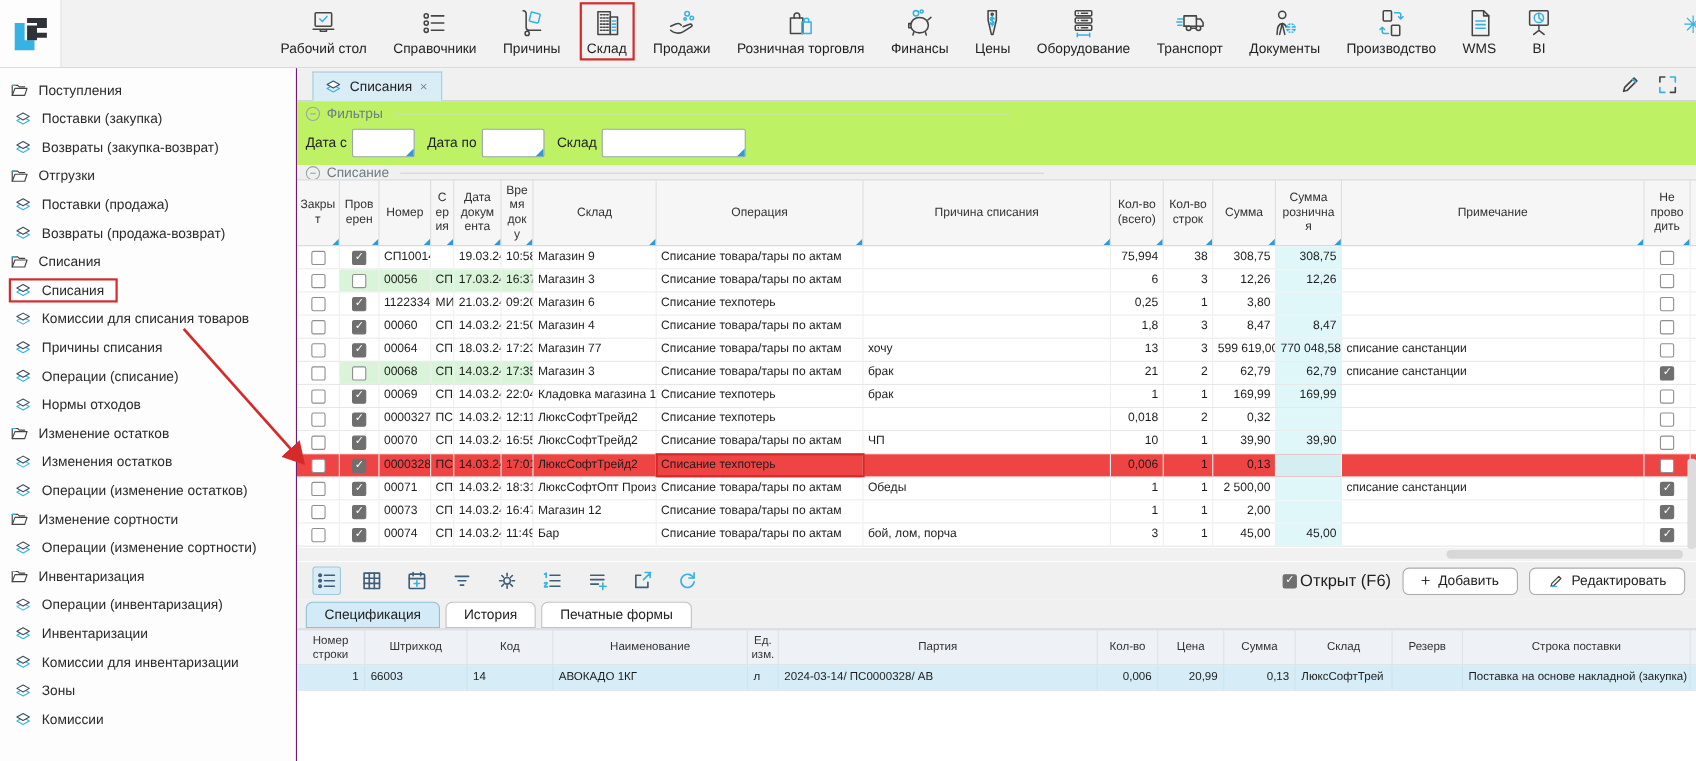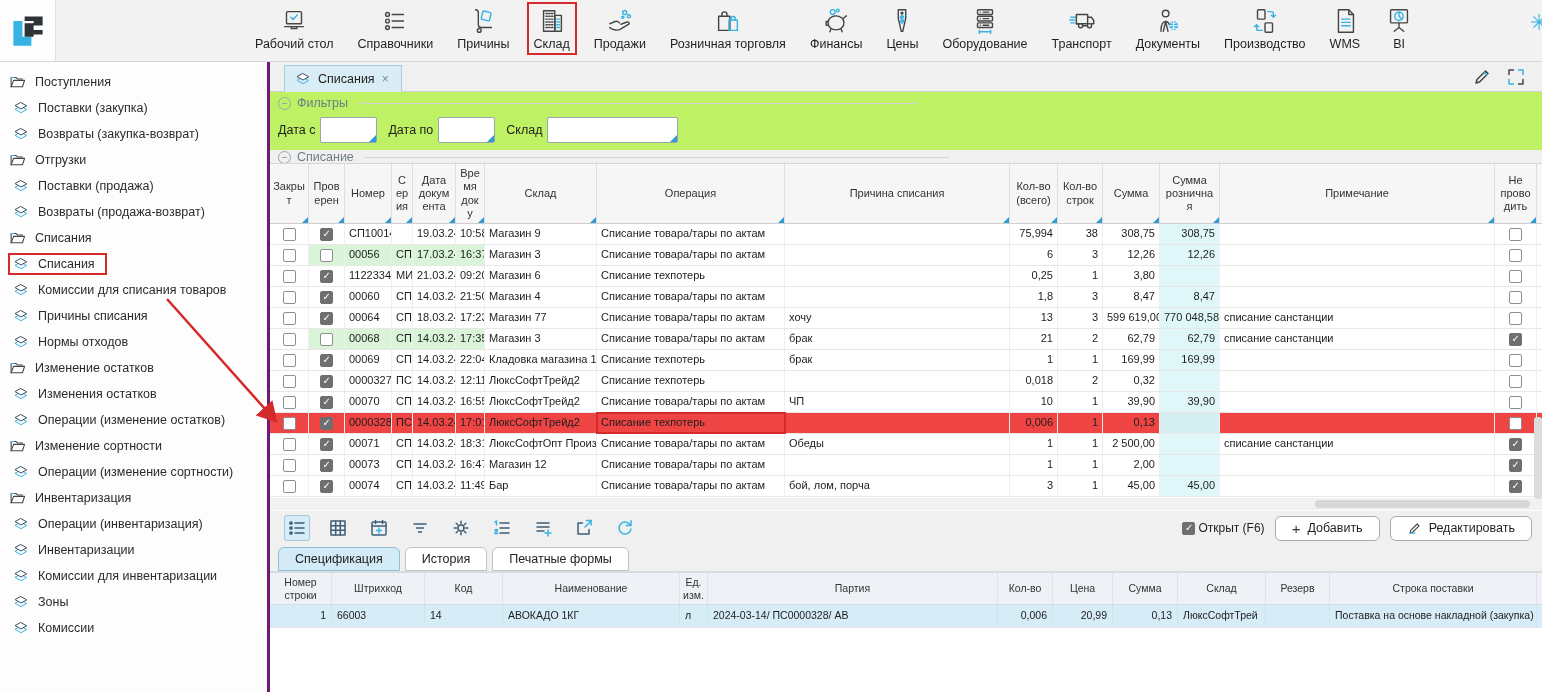--- a/index.html
+++ b/index.html
@@ -16,21 +16,21 @@
   
   .topbar{position:absolute;left:0;top:0;width:1542px;height:62px;background:#f2f2f2;border-bottom:1px solid #d8d8d8;display:flex;}
   .logo-box{width:56px;height:61px;background:#fdfdfd;border-right:1px solid #e0e0e0;display:flex;align-items:center;justify-content:center;flex:none;}
   .topbar-items{display:flex;align-items:flex-start;gap:14px;padding:4px 0 0 194px;}
   .titem{display:flex;flex-direction:column;align-items:center;gap:1px;padding:2px 5px;cursor:pointer;}
   .titem .tlbl{font-size:12.5px;color:#1f1f1f;white-space:nowrap;}
   .titem.hl{outline:2px solid #d42a2a;outline-offset:0;}
   .topbar-edge{position:absolute;right:0;top:10px;width:12px;height:34px;overflow:hidden;color:#36b3e3;font-size:22px;}
 
   
-  .sidebar{position:absolute;left:0;top:62px;width:270px;height:630px;background:#fdfdfd;border-right:3px solid #701a75;padding-top:7px;text-align:center;}
+  .sidebar{position:absolute;left:0;top:62px;width:270px;height:630px;background:#fdfdfd;border-right:1px solid #701a75;padding-top:7px;text-align:center;}
   .tree-item{height:26px;display:flex;align-items:center;cursor:pointer;font-size:12.5px;color:#2b2b2b;}
   .tree-item.folder{padding-left:9px;}
   .tree-item.leaf{padding-left:13px;}
   .tree-item .inner{display:flex;align-items:center;gap:9px;}
   .tree-item .inner.hl{border:2px solid #d42a2a;padding:1px 10px 1px 3px;margin-left:-5px;}
 
   
   .main{position:absolute;left:270px;top:62px;width:1272px;height:630px;background:#fff;}
   .tabbar{position:absolute;left:0;top:0;width:100%;height:30px;background:#f0f0f0;border-bottom:1px solid #cfcfcf;}
   .tab{position:absolute;left:14px;bottom:-1px;height:27px;display:flex;align-items:center;gap:7px;padding:0 12px 0 10px;background:#d9edf7;border:1px solid #a9cbdc;border-bottom:1px solid #d9edf7;font-size:12.5px;color:#222;cursor:pointer;}
@@ -71,21 +71,21 @@
   .vscroll{position:absolute;right:0;top:355px;width:8px;height:82px;background:#dcdcdc;border-radius:3px;}
 
   
   .btoolbar{position:absolute;left:0;top:449px;width:100%;height:34px;background:#f0f0f0;display:flex;align-items:center;}
   .btool-icons{display:flex;align-items:center;gap:15px;padding-left:14px;}
   .bico{width:26px;height:26px;display:flex;align-items:center;justify-content:center;cursor:pointer;border-radius:3px;}
   .bico svg{stroke:#3e5e78;fill:none;stroke-width:1.5;stroke-linecap:round;stroke-linejoin:round;}
   .bico svg .c{stroke:#36b3e3;}
   .bico.active{background:#d8ecf7;border:1px solid #9ec9dd;}
   .btool-right{margin-left:auto;display:flex;align-items:center;gap:10px;padding-right:10px;}
-  .open-chk{display:flex;align-items:center;gap:3px;font-size:12px;color:#1f1f1f;cursor:pointer;}
+  .open-chk{display:flex;align-items:center;gap:3px;font-size:15px;color:#1f1f1f;cursor:pointer;}
   .btn{display:flex;align-items:center;gap:7px;height:25px;padding:0 16px;background:#fff;border:1px solid #ababab;border-radius:6px;font-size:12.5px;color:#1f1f1f;cursor:pointer;}
   .btn .plus{font-size:15px;color:#333;}
 
   
   .spec-tabs{position:absolute;left:0;top:483px;width:100%;height:27px;background:#f0f0f0;display:flex;align-items:flex-end;gap:5px;padding-left:8px;border-bottom:1px solid #dcdcdc;}
   .stab{height:24px;display:flex;align-items:center;padding:0 16px;font-size:12.5px;color:#222;background:#fff;border:1px solid #c2c2c2;border-radius:6px 6px 0 0;cursor:pointer;}
   .stab.active{background:#d2ebf7;border-color:#8fc0d8;}
   .spec-table{position:absolute;left:0;top:510px;width:1272px;font-size:10.5px;color:#1d1d1d;background:#fff;}
   .sp-head{display:flex;height:33px;background:#eef2f7;border-top:1px solid #d5dbe2;border-bottom:1px solid #d5dbe2;}
   .sp-hcell{flex:none;display:flex;align-items:center;justify-content:center;text-align:center;line-height:1.2;padding:2px 3px;border-right:1px solid #dde2e8;color:#333;overflow:hidden;overflow-wrap:anywhere;}
@@ -374,20 +374,31 @@
       </div>
       <div class="tree-item leaf">
         <span class="inner">
           <span class="icn">
             <svg width="16" height="16" viewBox="0 0 24 24">
               <path class="c" d="M12 9.5l8.5 4.7L12 19l-8.5-4.8z"></path>
               <path class="wf" d="M12 4l8.5 4.7L12 13.5 3.5 8.7z" stroke="#3d4f5c"></path>
             </svg>
           </span>
           <span>Причины списания</span>
+        </span>
+      </div>
+      <div class="tree-item leaf">
+        <span class="inner">
+          <span class="icn">
+            <svg width="16" height="16" viewBox="0 0 24 24">
+              <path class="c" d="M12 9.5l8.5 4.7L12 19l-8.5-4.8z"></path>
+              <path class="wf" d="M12 4l8.5 4.7L12 13.5 3.5 8.7z" stroke="#3d4f5c"></path>
+            </svg>
+          </span>
+          <span>Операции (списание)</span>
         </span>
       </div>
       <div class="tree-item leaf">
         <span class="inner">
           <span class="icn">
             <svg width="16" height="16" viewBox="0 0 24 24">
               <path class="c" d="M12 9.5l8.5 4.7L12 19l-8.5-4.8z"></path>
               <path class="wf" d="M12 4l8.5 4.7L12 13.5 3.5 8.7z" stroke="#3d4f5c"></path>
             </svg>
           </span>

